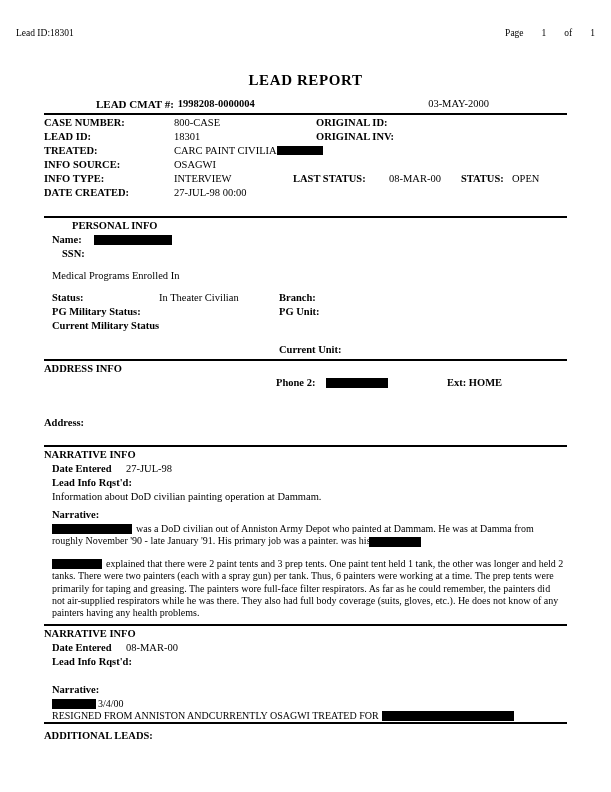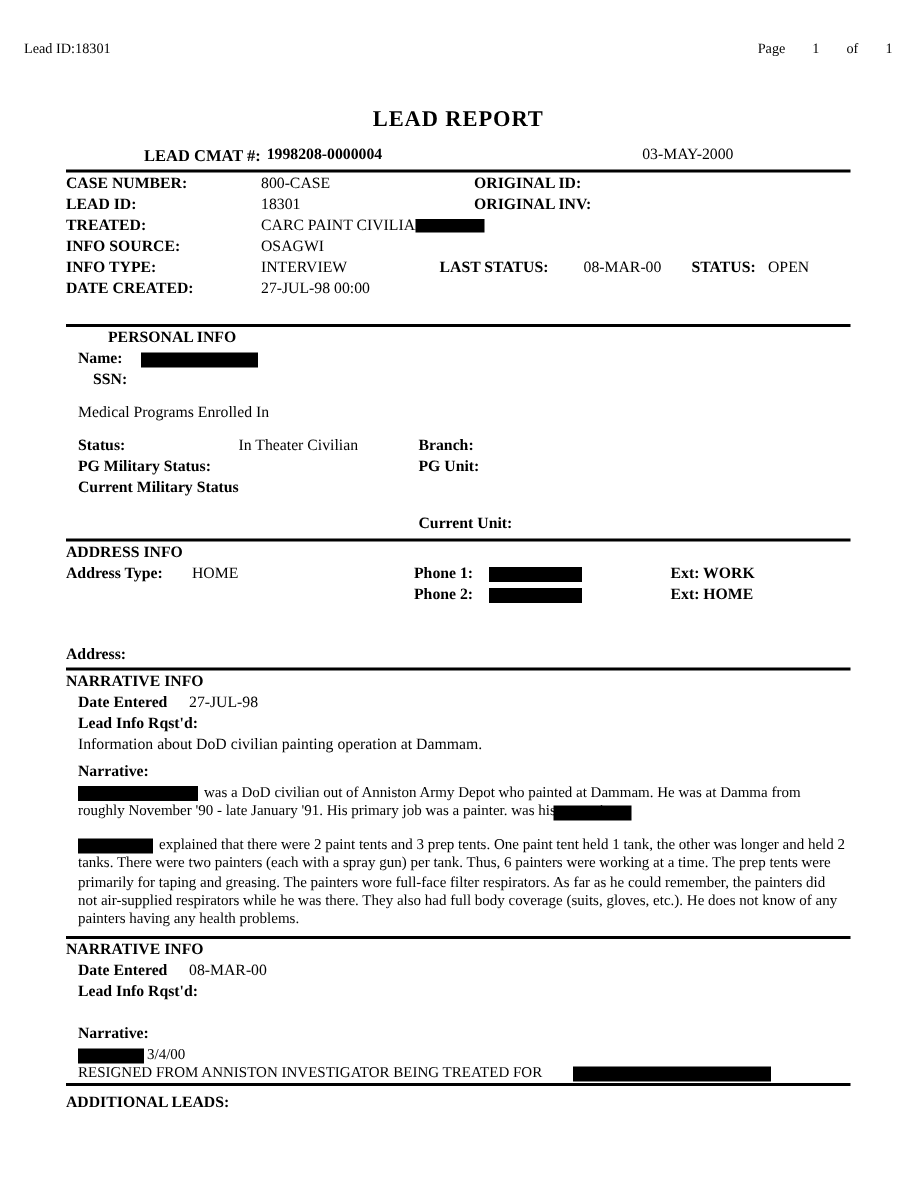--- a/index.html
+++ b/index.html
@@ -206,27 +206,20 @@
     </div>
   </div>
 
   <div class="rule thick" style="top:359px;"></div>
 
   <div class="sect" style="top:363px;">
     <div class="row">
       <span class="abs lbl" style="left:0;">ADDRESS INFO</span>
     </div>
     <div class="row">
-      <span class="abs lbl" style="left:0;">Address Type:</span>
-      <span class="abs" style="left:84px;">HOME</span>
-      <span class="abs lbl" style="left:232px;">Phone 1:</span>
-      <span class="abs redact tall" style="left:282px; top:1px; width:62px;"></span>
-      <span class="abs lbl" style="left:403px;">Ext: WORK</span>
-    </div>
-    <div class="row">
       <span class="abs lbl" style="left:232px;">Phone 2:</span>
       <span class="abs redact tall" style="left:282px; top:1px; width:62px;"></span>
       <span class="abs lbl" style="left:403px;">Ext: HOME</span>
     </div>
     <div class="row" style="height:26px;"></div>
     <div class="row">
       <span class="abs lbl" style="left:0;">Address:</span>
     </div>
   </div>
 
@@ -274,21 +267,21 @@
       <span class="abs lbl" style="left:8px;">Lead Info Rqst'd:</span>
     </div>
     <div class="row">
       <span class="abs lbl" style="left:8px;">Narrative:</span>
     </div>
     <div style="position:relative; margin-left:8px; width:512px;">
       <span class="abs redact tall" style="left:0; top:1px; width:44px;"></span>
       <div class="para" style="text-indent:46px;">3/4/00</div>
     </div>
     <div style="position:relative; margin-left:8px; width:512px;">
-      <div class="para nowrap">RESIGNED FROM ANNISTON INVESTIGATOR BEING TREATED FOR</div>
+      <div class="para nowrap">RESIGNED FROM ANNISTON ANDCURRENTLY OSAGWI TREATED FOR</div>
       <span class="abs redact tall" style="left:330px; top:1px; width:132px;"></span>
     </div>
   </div>
 
   <div class="rule thick" style="top:722px;"></div>
 
   <div class="sect" style="top:730px;">
     <span class="lbl">ADDITIONAL LEADS:</span>
   </div>
 

